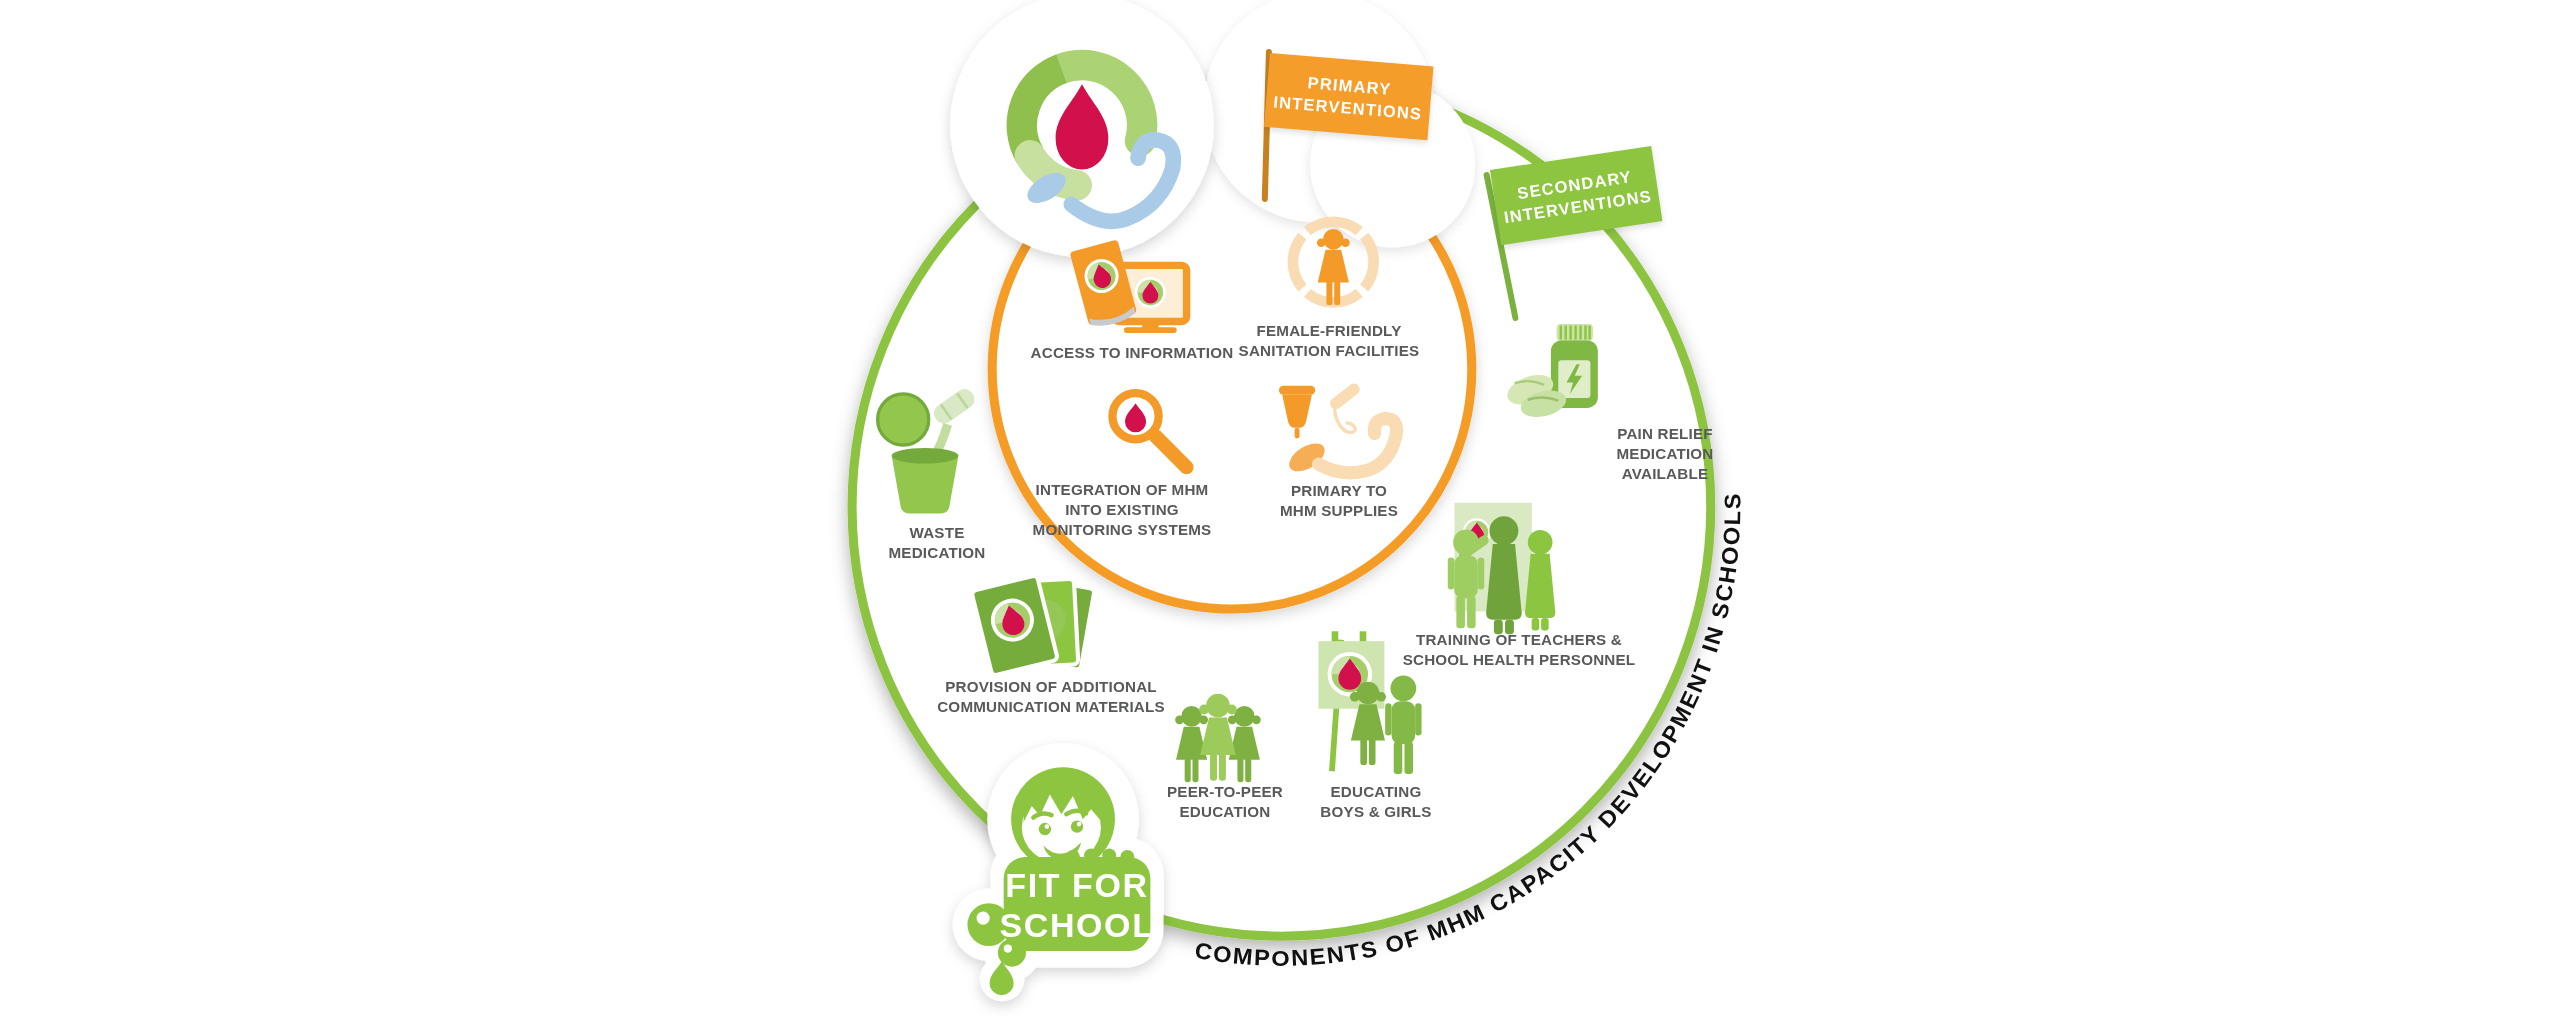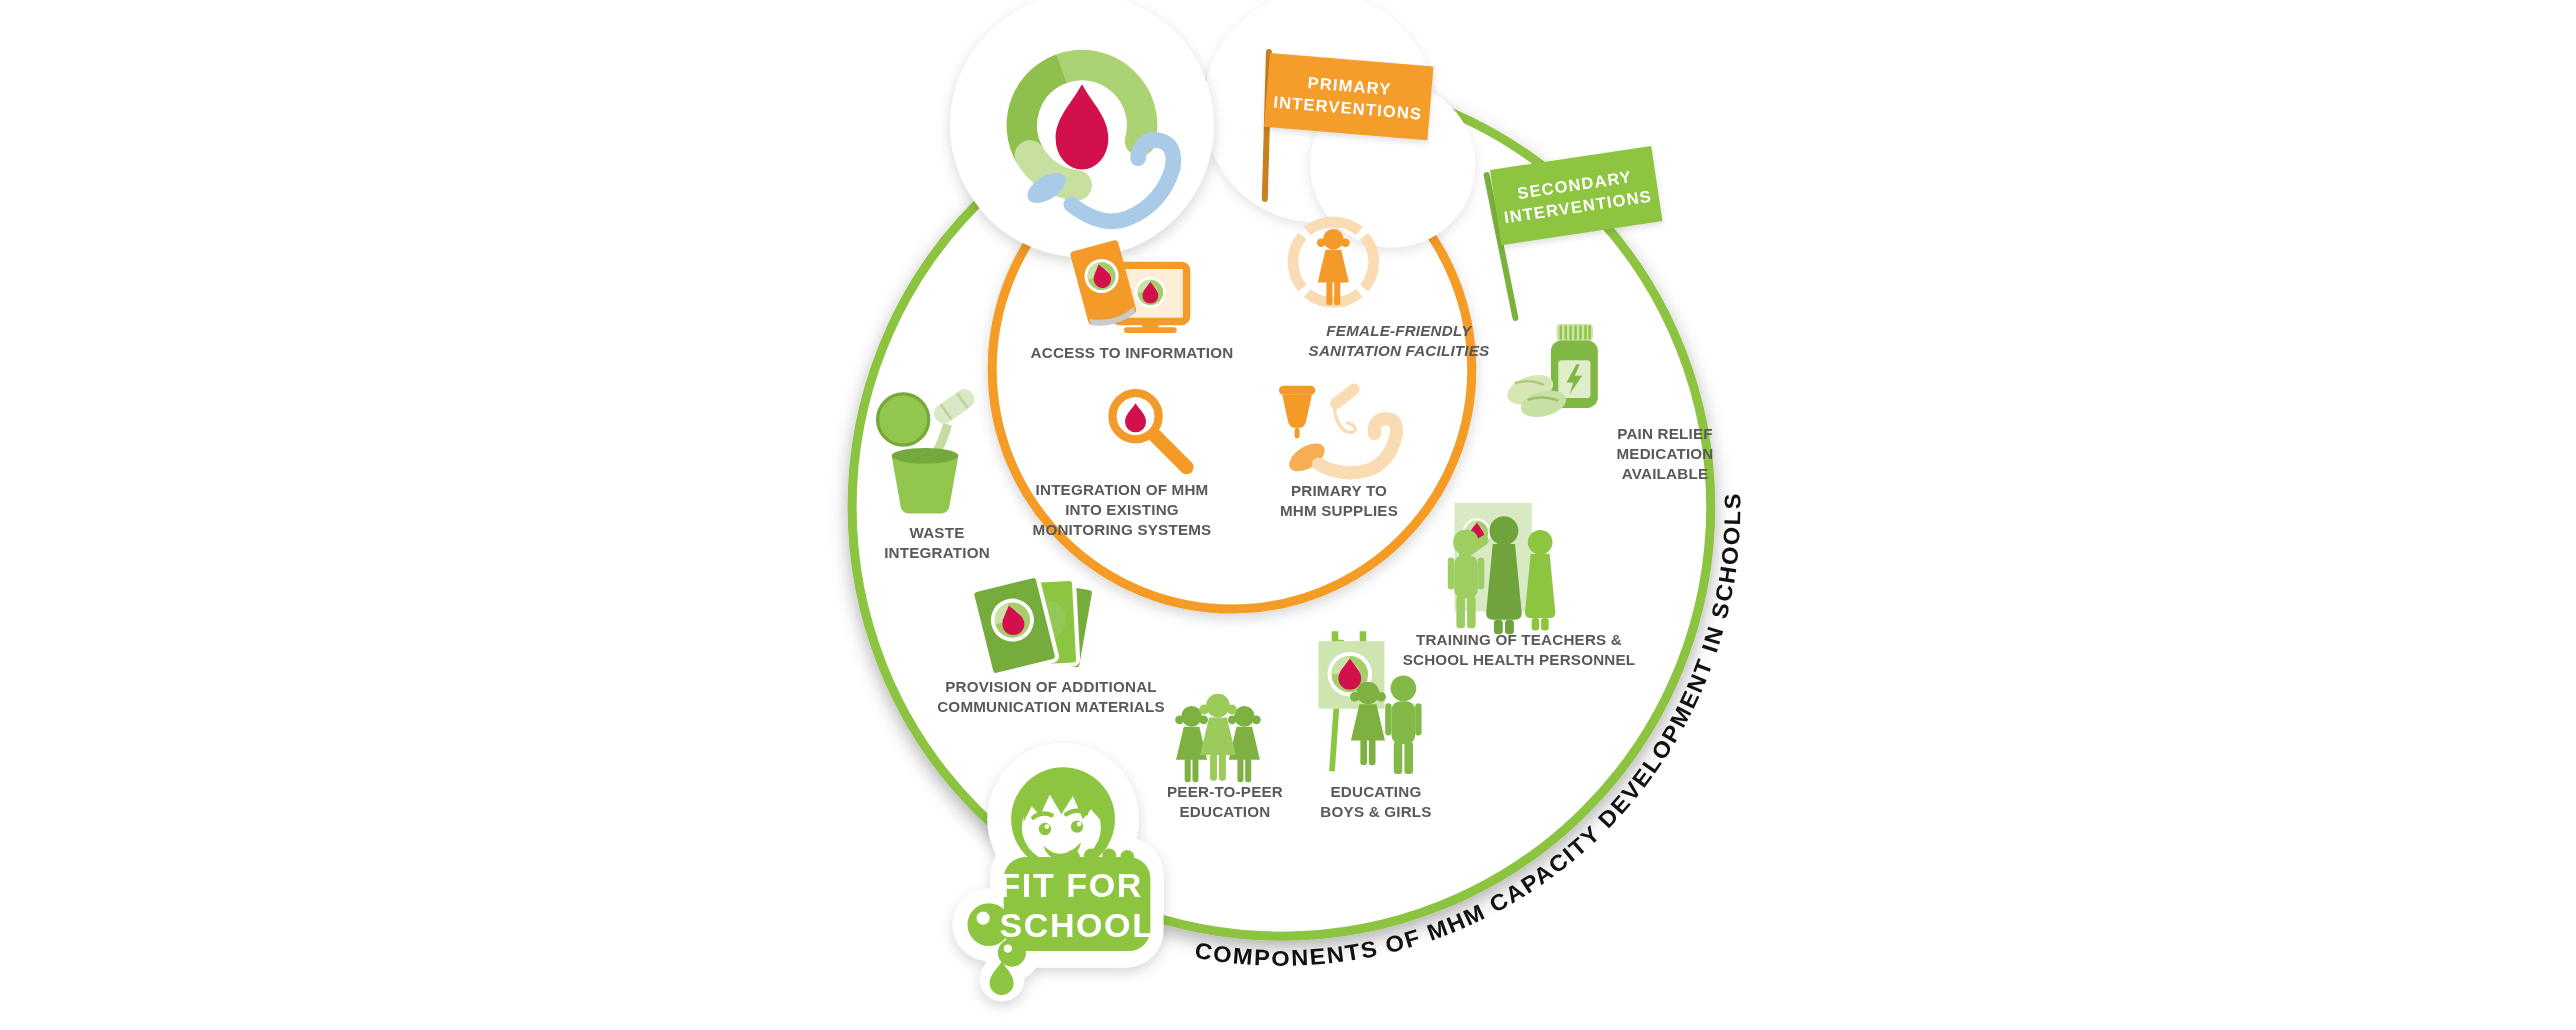--- a/index.html
+++ b/index.html
@@ -4,21 +4,21 @@
 <style>
   html,body{margin:0;padding:0;background:#fff;}
   .stage{position:relative;width:2576px;height:1031px;background:#ffffff;overflow:hidden;
          font-family:"Liberation Sans",sans-serif;}
   .scene{position:absolute;left:0;top:0;z-index:1;}
   
   .lbl{position:absolute;z-index:6;transform:translateX(-50%);text-align:center;
        font:bold 15.2px/20px "Liberation Sans",sans-serif;color:#58595B;
        letter-spacing:0.2px;white-space:pre-line;}
   .lbl-access{left:1132px;top:343px;}
-  .lbl-female{left:1399px;top:321px;font-style:italic;}
+  .lbl-female{left:1329px;top:321px;}
   .lbl-integration{left:1122px;top:480px;}
   .lbl-supplies{left:1339px;top:481px;}
   .lbl-pain{left:1665px;top:424px;}
   .lbl-training{left:1519px;top:630px;text-align:center;}
   .lbl-educating{left:1376px;top:782px;}
   .lbl-peer{left:1225px;top:782px;}
   .lbl-materials{left:1051px;top:677px;}
   .lbl-waste{left:937px;top:523px;}
   
   .pole{position:absolute;z-index:7;border-radius:3.3px;}
@@ -29,21 +29,21 @@
   .flag{position:absolute;z-index:8;display:flex;align-items:center;justify-content:center;
         color:#fff;font:bold 16.5px/22px "Liberation Sans",sans-serif;text-align:center;
         letter-spacing:1.2px;white-space:pre-line;box-shadow:0 3.3px 6.6px rgba(0,0,0,.12);}
   .flag-primary{left:1270px;top:53px;width:164px;height:74px;background:#F59D2A;
                 transform:rotate(4.7deg);transform-origin:0 0;}
   .flag-secondary{left:1490px;top:170px;width:163px;height:76px;background:#8DC540;
                   transform:rotate(-8.5deg);transform-origin:0 0;}
   
   .badge-text{position:absolute;z-index:9;left:1077px;top:865px;transform:translateX(-50%);
               color:#fff;font:bold 34px/40px "Liberation Sans",sans-serif;letter-spacing:1.6px;
-              text-align:left;white-space:pre-line;}
+              text-align:center;white-space:pre-line;}
 </style>
 </head>
 <body>
 
 <div class="stage">
 
 <svg class="scene" width="2576" height="1031" viewBox="0 0 3126 1251">
   <defs>
     <path id="drop" d="M0,-11 C3.2,-6 8,-2.4 8,3 A8,8 0 1 1 -8,3 C-8,-2.4 -3.2,-6 0,-11"></path>
     <g id="mini-logo">
@@ -274,19 +274,19 @@
 AVAILABLE</div>
 <div class="lbl lbl-training">TRAINING OF TEACHERS &amp;
 SCHOOL HEALTH PERSONNEL</div>
 <div class="lbl lbl-educating">EDUCATING
 BOYS &amp; GIRLS</div>
 <div class="lbl lbl-peer">PEER-TO-PEER
 EDUCATION</div>
 <div class="lbl lbl-materials">PROVISION OF ADDITIONAL
 COMMUNICATION MATERIALS</div>
 <div class="lbl lbl-waste">WASTE
-INTEGRATION</div>
+MEDICATION</div>
 
 <div class="badge-text">FIT FOR
 SCHOOL</div>
 
 </div>
 
 
 </body></html>

